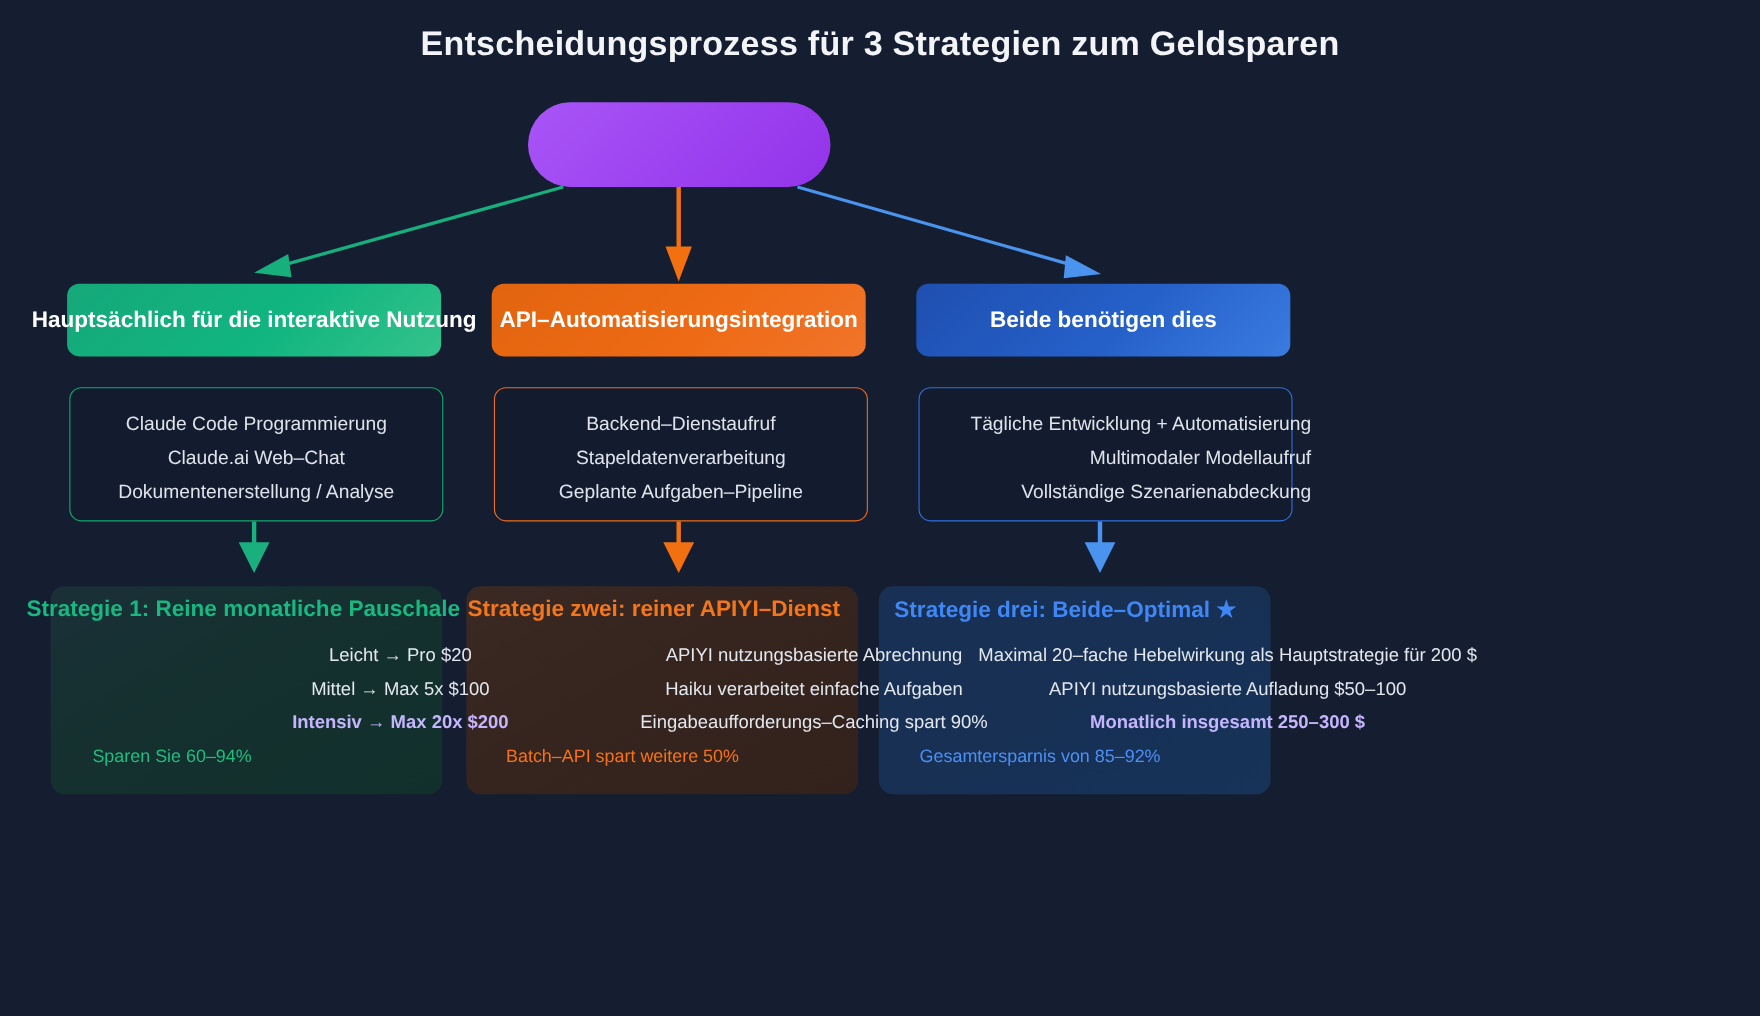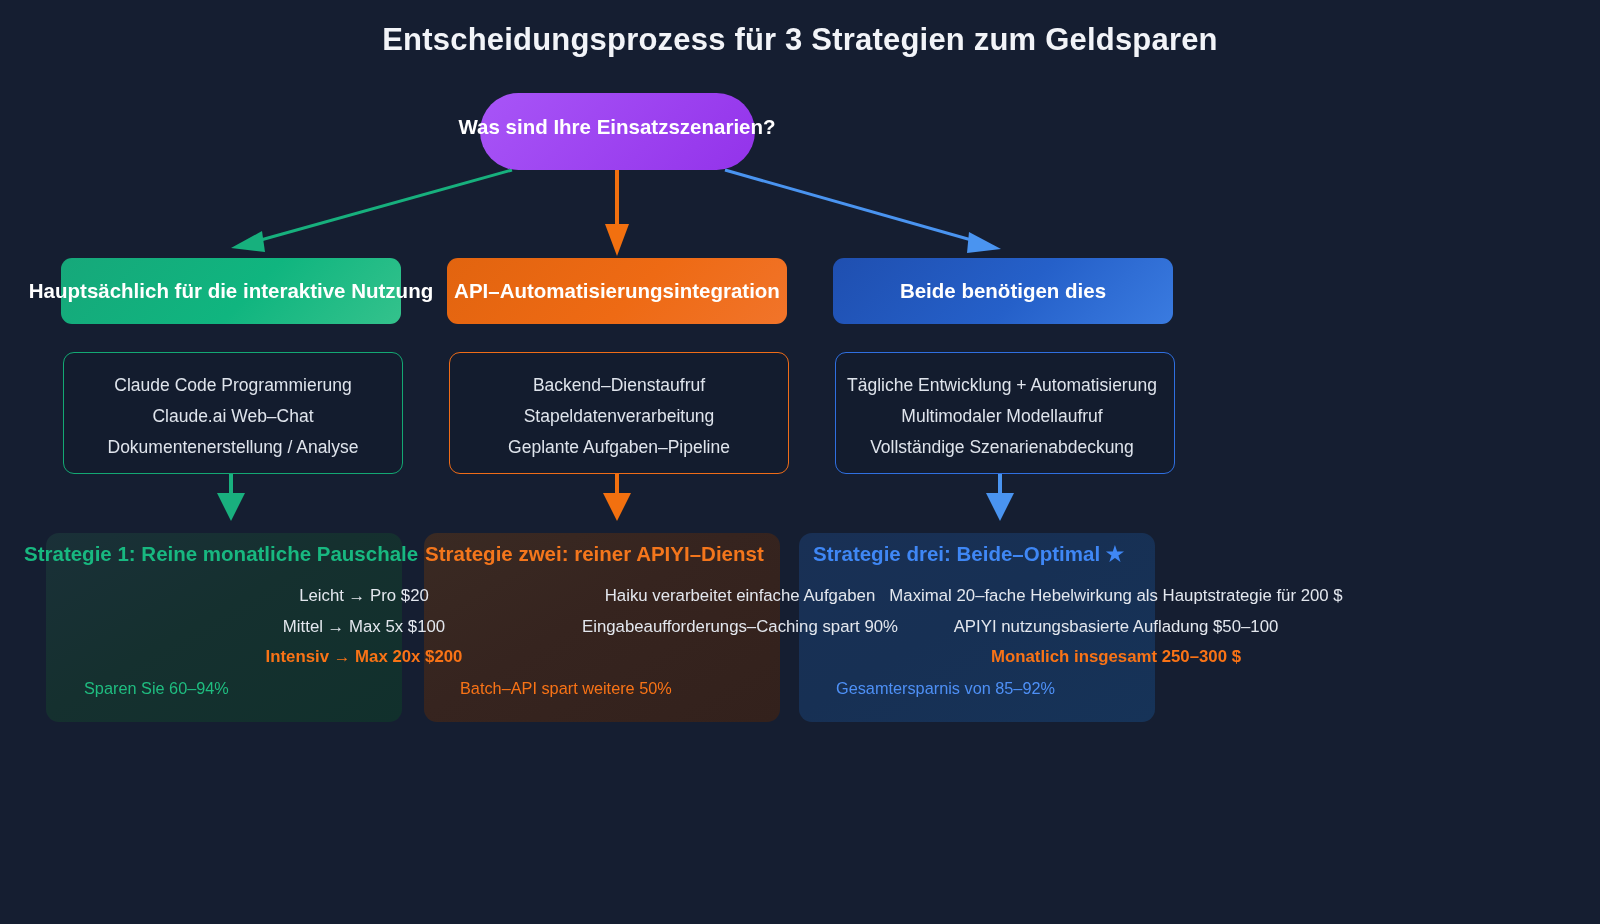--- a/index.html
+++ b/index.html
@@ -63,21 +63,21 @@
   .det-green  { left:63px;  border-color:#13a873; }
   .det-orange { left:449px; border-color:#ef6c18; }
   .det-blue   { left:835px; border-color:#2f6fe0; }
 
   .det-text {
     position:absolute; top:370px; width:460px; text-align:center;
     font-size:17.5px; color:#dfe4ec; line-height:31px; white-space:nowrap;
   }
   .det-text.t1 { left:3px;   }
   .det-text.t2 { left:389px; }
-  .det-text.t3 { left:772px; }
+  .det-text.t3 { left:732px;text-align:right; }
 
   
   .card {
     position:absolute; top:533px; width:356px; height:189px;
     border-radius:13px;
   }
   .card-1 { left:46px;  background:linear-gradient(150deg,#1a3038 0%,#15302f 45%,#11302c 100%); }
   .card-2 { left:424px; background:linear-gradient(150deg,#3a2a23 0%,#36241f 45%,#33211c 100%); }
   .card-3 { left:799px; background:linear-gradient(150deg,#193055 0%,#173054 45%,#163358 100%); }
 
@@ -89,21 +89,21 @@
   .card-head.h2 { left:425px; color:#f4761c; }
   .card-head.h3 { left:813px; color:#3f87f5; }
 
   .card-lines {
     position:absolute; top:581px; width:560px;
     font-size:16.8px; color:#e3e7ee; line-height:30.5px; white-space:nowrap;text-align:center;
   }
   .card-lines.c1 { left:84px;  }
   .card-lines.c2 { left:460px; }
   .card-lines.c3 { left:836px; }
-  .card-lines .bold { font-weight:bold; color:#f97316; }
+  .card-lines .bold { font-weight:bold; color:#c4b5fd; }
 
   .card-foot {
     position:absolute; top:679px; width:420px;
     font-size:16.3px; white-space:nowrap;
   }
   .card-foot.f1 { left:84px;  color:#1fbd80; }
   .card-foot.f2 { left:460px; color:#f97316; }
   .card-foot.f3 { left:836px; color:#4e90f6; }
 </style>
 </head>
@@ -138,21 +138,20 @@
       <line x1="617" y1="474" x2="617" y2="494" stroke="#f2700f" stroke-width="4"></line>
       <polygon points="603,493 631,493 617,521" fill="#f2700f"></polygon>
     </g>
     <g>
       <line x1="1000" y1="474" x2="1000" y2="494" stroke="#4a94f0" stroke-width="4"></line>
       <polygon points="986,493 1014,493 1000,521" fill="#4a94f0"></polygon>
     </g>
   </svg>
 
   <div class="root-pill"></div>
-  <div class="root-label">Was sind Ihre Einsatzszenarien?</div>
 
   <div class="cat-box cat-green"></div>
   <div class="cat-box cat-orange"></div>
   <div class="cat-box cat-blue"></div>
 
   <div class="cat-label l1">Hauptsächlich für die interaktive Nutzung</div>
   <div class="cat-label l2">API–Automatisierungsintegration</div>
   <div class="cat-label l3">Beide benötigen dies</div>
 
   <div class="det-box det-green"></div>
@@ -182,20 +181,21 @@
   <div class="card-head h1">Strategie 1: Reine monatliche Pauschale</div>
   <div class="card-head h2">Strategie zwei: reiner APIYI–Dienst</div>
   <div class="card-head h3">Strategie drei: Beide–Optimal ★</div>
 
   <div class="card-lines c1">
       <div>Leicht → Pro $20</div>
       <div>Mittel → Max 5x $100</div>
       <div class="bold">Intensiv → Max 20x $200</div>
     </div>
   <div class="card-lines c2">
+      <div>APIYI nutzungsbasierte Abrechnung</div>
       <div>Haiku verarbeitet einfache Aufgaben</div>
       <div>Eingabeaufforderungs–Caching spart 90%</div>
     </div>
   <div class="card-lines c3">
       <div>Maximal 20–fache Hebelwirkung als Hauptstrategie für 200 $</div>
       <div>APIYI nutzungsbasierte Aufladung $50–100</div>
       <div class="bold">Monatlich insgesamt 250–300 $</div>
     </div>
 
   <div class="card-foot f1">Sparen Sie 60–94%</div>

